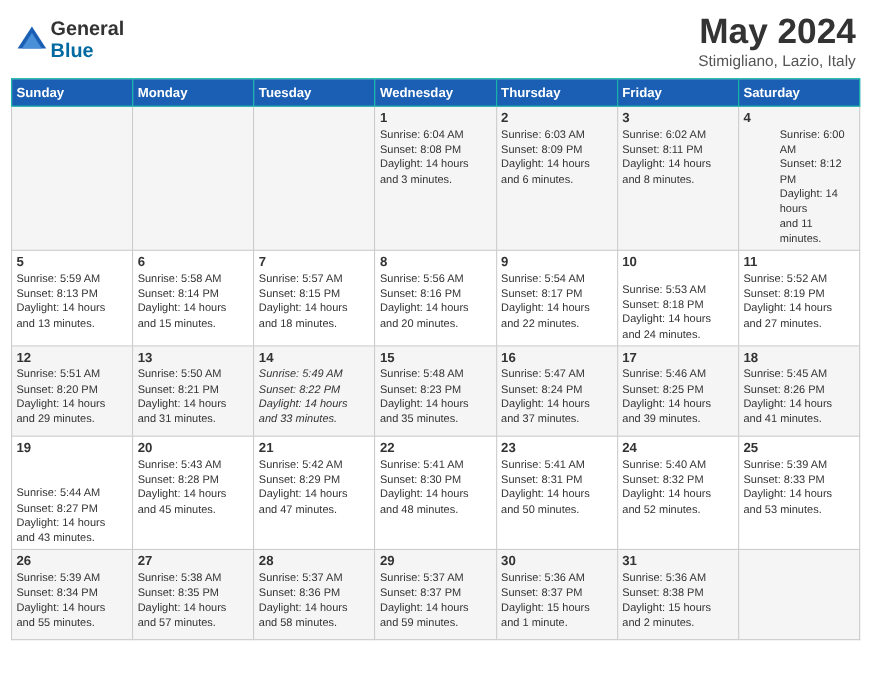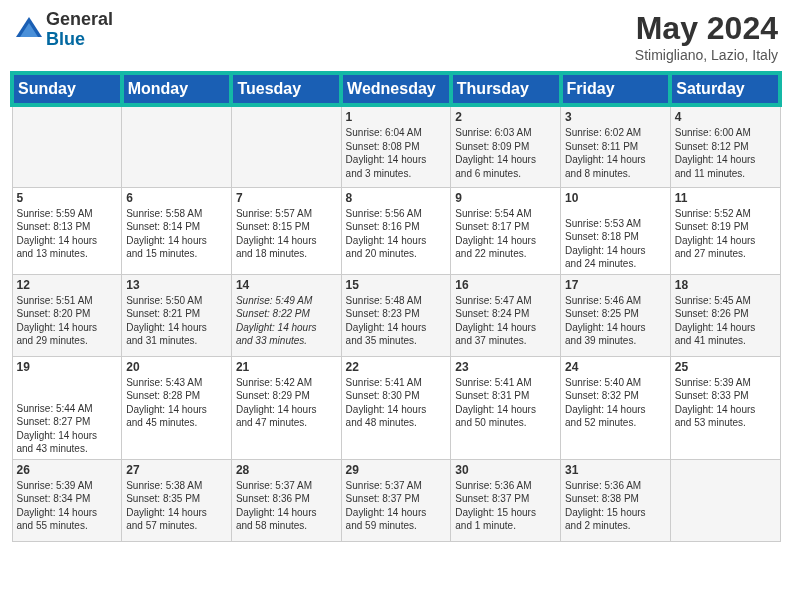--- a/index.html
+++ b/index.html
@@ -11,21 +11,21 @@
       overflow: hidden;
     }
     .page {
       width: 792px;
       height: 612px;
       padding: 10px;
     }
     .header {
       display: flex;
       justify-content: space-between;
-      align-items: flex-start;
+      align-items: center;
       margin-bottom: 8px;
       padding: 0 4px;
     }
     .logo {
       display: flex;
       align-items: center;
     }
     .logo-text {
       display: flex;
       flex-direction: column;
@@ -60,25 +60,25 @@
       color: #555;
     }
     .calendar {
       width: 100%;
       border-collapse: collapse;
       table-layout: fixed;
     }
     .calendar thead th {
       background-color: #1a5fb4;
       color: #fff;
-      font-size: 16px;
+      font-size: 12px;
       font-weight: bold;
       padding: 5px 4px;
       text-align: left;
-      border: 4px solid #14b8a6;
+      border: 1px solid #14b8a6;
     }
     .calendar tbody td {
       border: 1px solid #ccc;
       vertical-align: top;
       padding: 3px 4px;
       font-size: 10.5px;
       color: #333;
       height: 82px;
     }
     .calendar tbody tr:nth-child(odd) td {
@@ -155,21 +155,21 @@
           </td>
           <td>
             <span class="day-num">3</span>
             <div class="cell-content" style="white-space: pre-line;">Sunrise: 6:02 AM
 Sunset: 8:11 PM
 Daylight: 14 hours
 and 8 minutes.</div>
           </td>
           <td>
             <span class="day-num">4</span>
-            <div class="cell-content" style="white-space: pre-line;">Sunrise: 6:00 AM
+            <div class="cell-content" style="white-space: pre-line; margin-left: 33px;">Sunrise: 6:00 AM
 Sunset: 8:12 PM
 Daylight: 14 hours
 and 11 minutes.</div>
           </td>
         </tr>
         <tr>
           <td>
             <span class="day-num">5</span>
             <div class="cell-content" style="white-space: pre-line;">Sunrise: 5:59 AM
 Sunset: 8:13 PM

